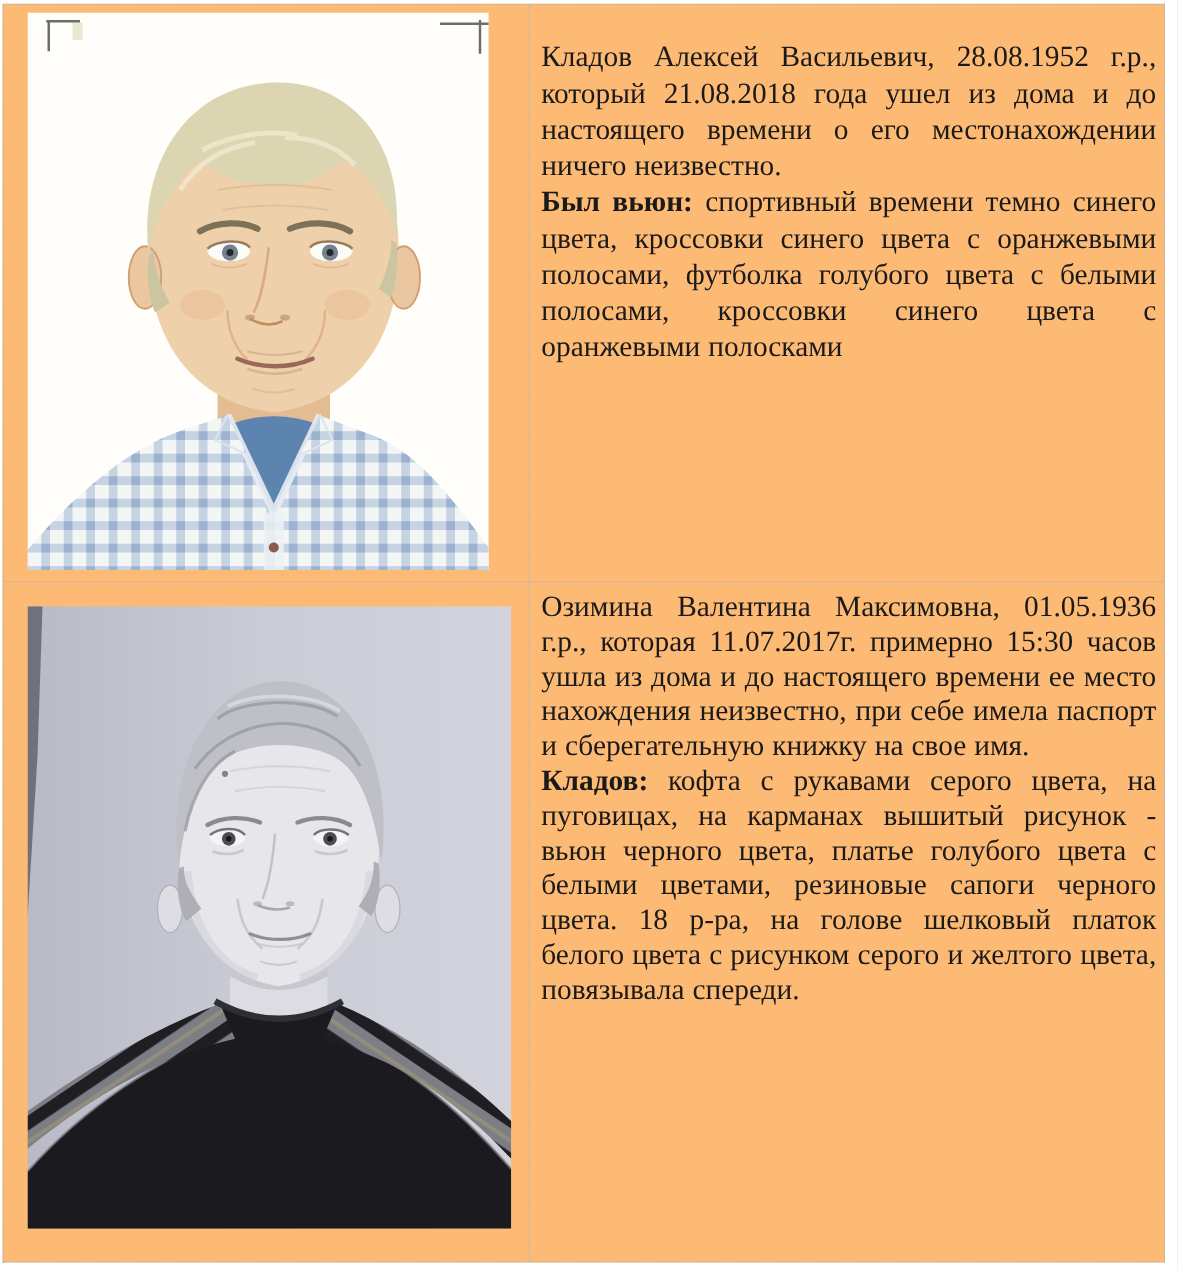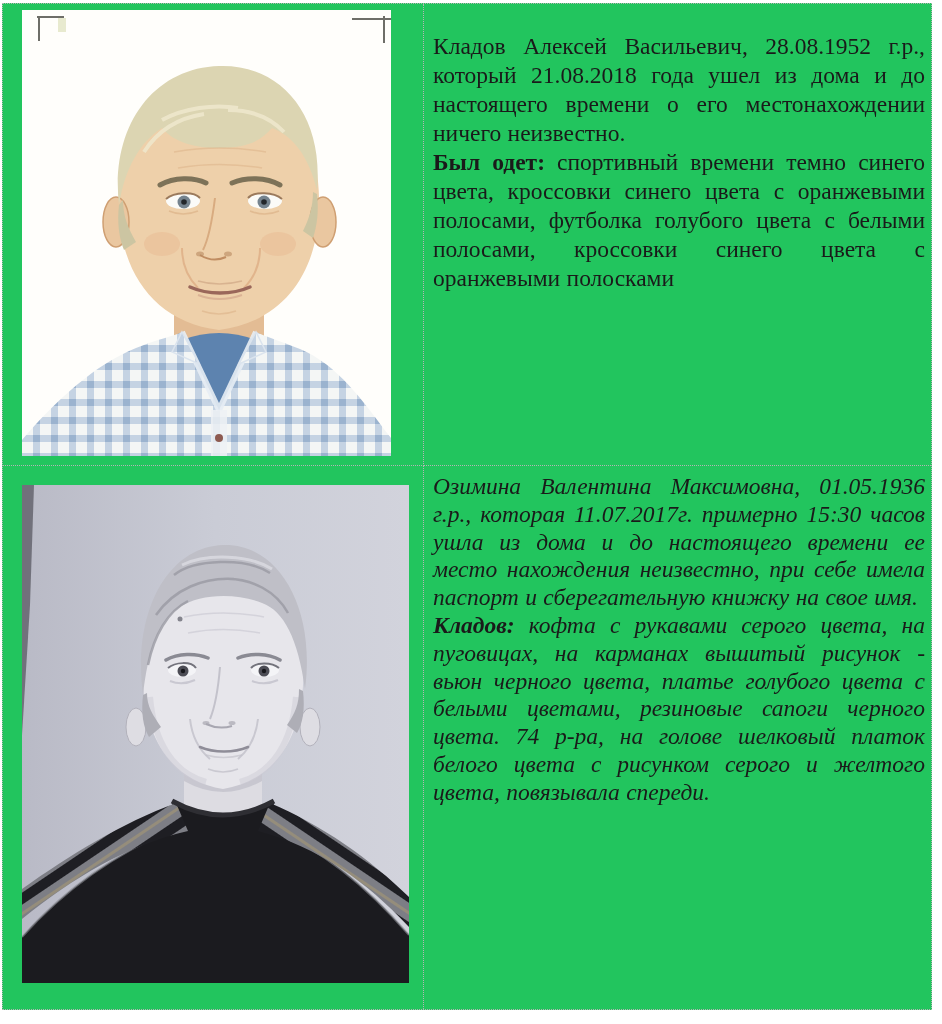--- a/index.html
+++ b/index.html
@@ -1,28 +1,28 @@
 <!DOCTYPE html>
 <html><head>
 <meta charset="utf-8">
 <style>
   html,body{margin:0;padding:0;background:#ffffff;}
   body{width:942px;height:1024px;position:relative;overflow:hidden;
        font-family:"Liberation Serif","DejaVu Serif",serif;color:#1a1a1a;}
   .sheet{position:absolute;left:2px;top:3px;width:928px;height:1005px;
          display:grid;grid-template-columns:421px 1fr;grid-template-rows:462px 1fr;
-         border:1px dotted #b4b4b4;background:#22c55e;}
+         border:1px dotted #b4b4b4;background:#fdba74;}
   .cell{position:relative;overflow:hidden;}
   .cell.photo{border-right:1px dotted #b4b4b4;}
   .row1{border-bottom:1px dotted #b4b4b4;}
   .text-cell{padding:28px 6px 0 9px;}
   .row2.text-cell{padding-top:7px;}
   .text-cell p{margin:0;text-align:justify;font-size:23.5px;line-height:29px;
                word-spacing:0.5px;}
-  .row2.text-cell p{line-height:27.8px;font-style:italic;}
+  .row2.text-cell p{line-height:27.8px;}
   .b{font-weight:bold;}
   .photo-wrap1{position:absolute;left:19px;top:6px;width:369px;height:446px;}
   .photo-wrap2{position:absolute;left:19px;top:19px;width:387px;height:498px;}
   svg{display:block;}
 </style>
 </head>
 <body>
 
 <div class="sheet">
 
@@ -91,21 +91,21 @@
         <path d="M160 322 L177 354 L150 342 Z" fill="url(#plaid)" stroke="#dbe4ee" stroke-width="1.5"></path>
         <path d="M234 322 L217 354 L244 342 Z" fill="url(#plaid)" stroke="#dbe4ee" stroke-width="1.5"></path>
         <rect x="189" y="400" width="16" height="46" fill="#edf1f5" opacity="0.85"></rect>
         <circle cx="197" cy="428" r="4" fill="#8d5a50"></circle>
       </svg>
     </div>
   </div>
 
   <div class="cell text-cell row1">
     <p><span class="b"></span><span>Кладов Алексей Васильевич, 28.08.1952 г.р., который 21.08.2018 года ушел из дома и до настоящего времени о его местонахождении ничего неизвестно.</span></p>
-    <p><span class="b">Был одет:</span><span> спортивный времени темно синего цвета, кроссовки синего цвета с оранжевыми полосами, футболка голубого цвета с белыми полосами, кроссовки синего цвета с оранжевыми полосками</span></p>
+    <p><span class="b">Был вьюн:</span><span> спортивный времени темно синего цвета, кроссовки синего цвета с оранжевыми полосами, футболка голубого цвета с белыми полосами, кроссовки синего цвета с оранжевыми полосками</span></p>
   </div>
 
   <div class="cell photo row2">
     <div class="photo-wrap2">
       <svg width="387" height="498" viewBox="0 0 387 498">
         <defs>
           <linearGradient id="wbg" x1="0" y1="0" x2="1" y2="0">
             <stop offset="0" stop-color="#b9bac6"></stop>
               <stop offset="0.5" stop-color="#caccd6"></stop>
               <stop offset="1" stop-color="#d2d3dc"></stop>
@@ -169,16 +169,16 @@
 
         <path d="M178 262 C192 268 212 268 226 262" stroke="#8f8d98" stroke-width="2.5" stroke-linecap="round" fill="none"></path>
         <path d="M184 270 Q201 275 220 270" stroke="#c3c2cb" stroke-width="1.5" fill="none" opacity="0.7"></path>
         <path d="M186 284 Q201 290 216 284" stroke="#c3c2cb" stroke-width="1.5" fill="none" opacity="0.8"></path>
       </svg>
     </div>
   </div>
 
   <div class="cell text-cell row2">
     <p><span class="b"></span><span>Озимина Валентина Максимовна, 01.05.1936 г.р., которая 11.07.2017г. примерно 15:30 часов ушла из дома и до настоящего времени ее место нахождения неизвестно, при себе имела паспорт и сберегательную книжку на свое имя.</span></p>
-    <p><span class="b">Кладов:</span><span> кофта с рукавами серого цвета, на пуговицах, на карманах вышитый рисунок - вьюн черного цвета, платье голубого цвета с белыми цветами, резиновые сапоги черного цвета. 74 р-ра, на голове шелковый платок белого цвета с рисунком серого и желтого цвета, повязывала спереди.</span></p>
+    <p><span class="b">Кладов:</span><span> кофта с рукавами серого цвета, на пуговицах, на карманах вышитый рисунок - вьюн черного цвета, платье голубого цвета с белыми цветами, резиновые сапоги черного цвета. 18 р-ра, на голове шелковый платок белого цвета с рисунком серого и желтого цвета, повязывала спереди.</span></p>
   </div>
 
 </div>
 
 </body></html>

